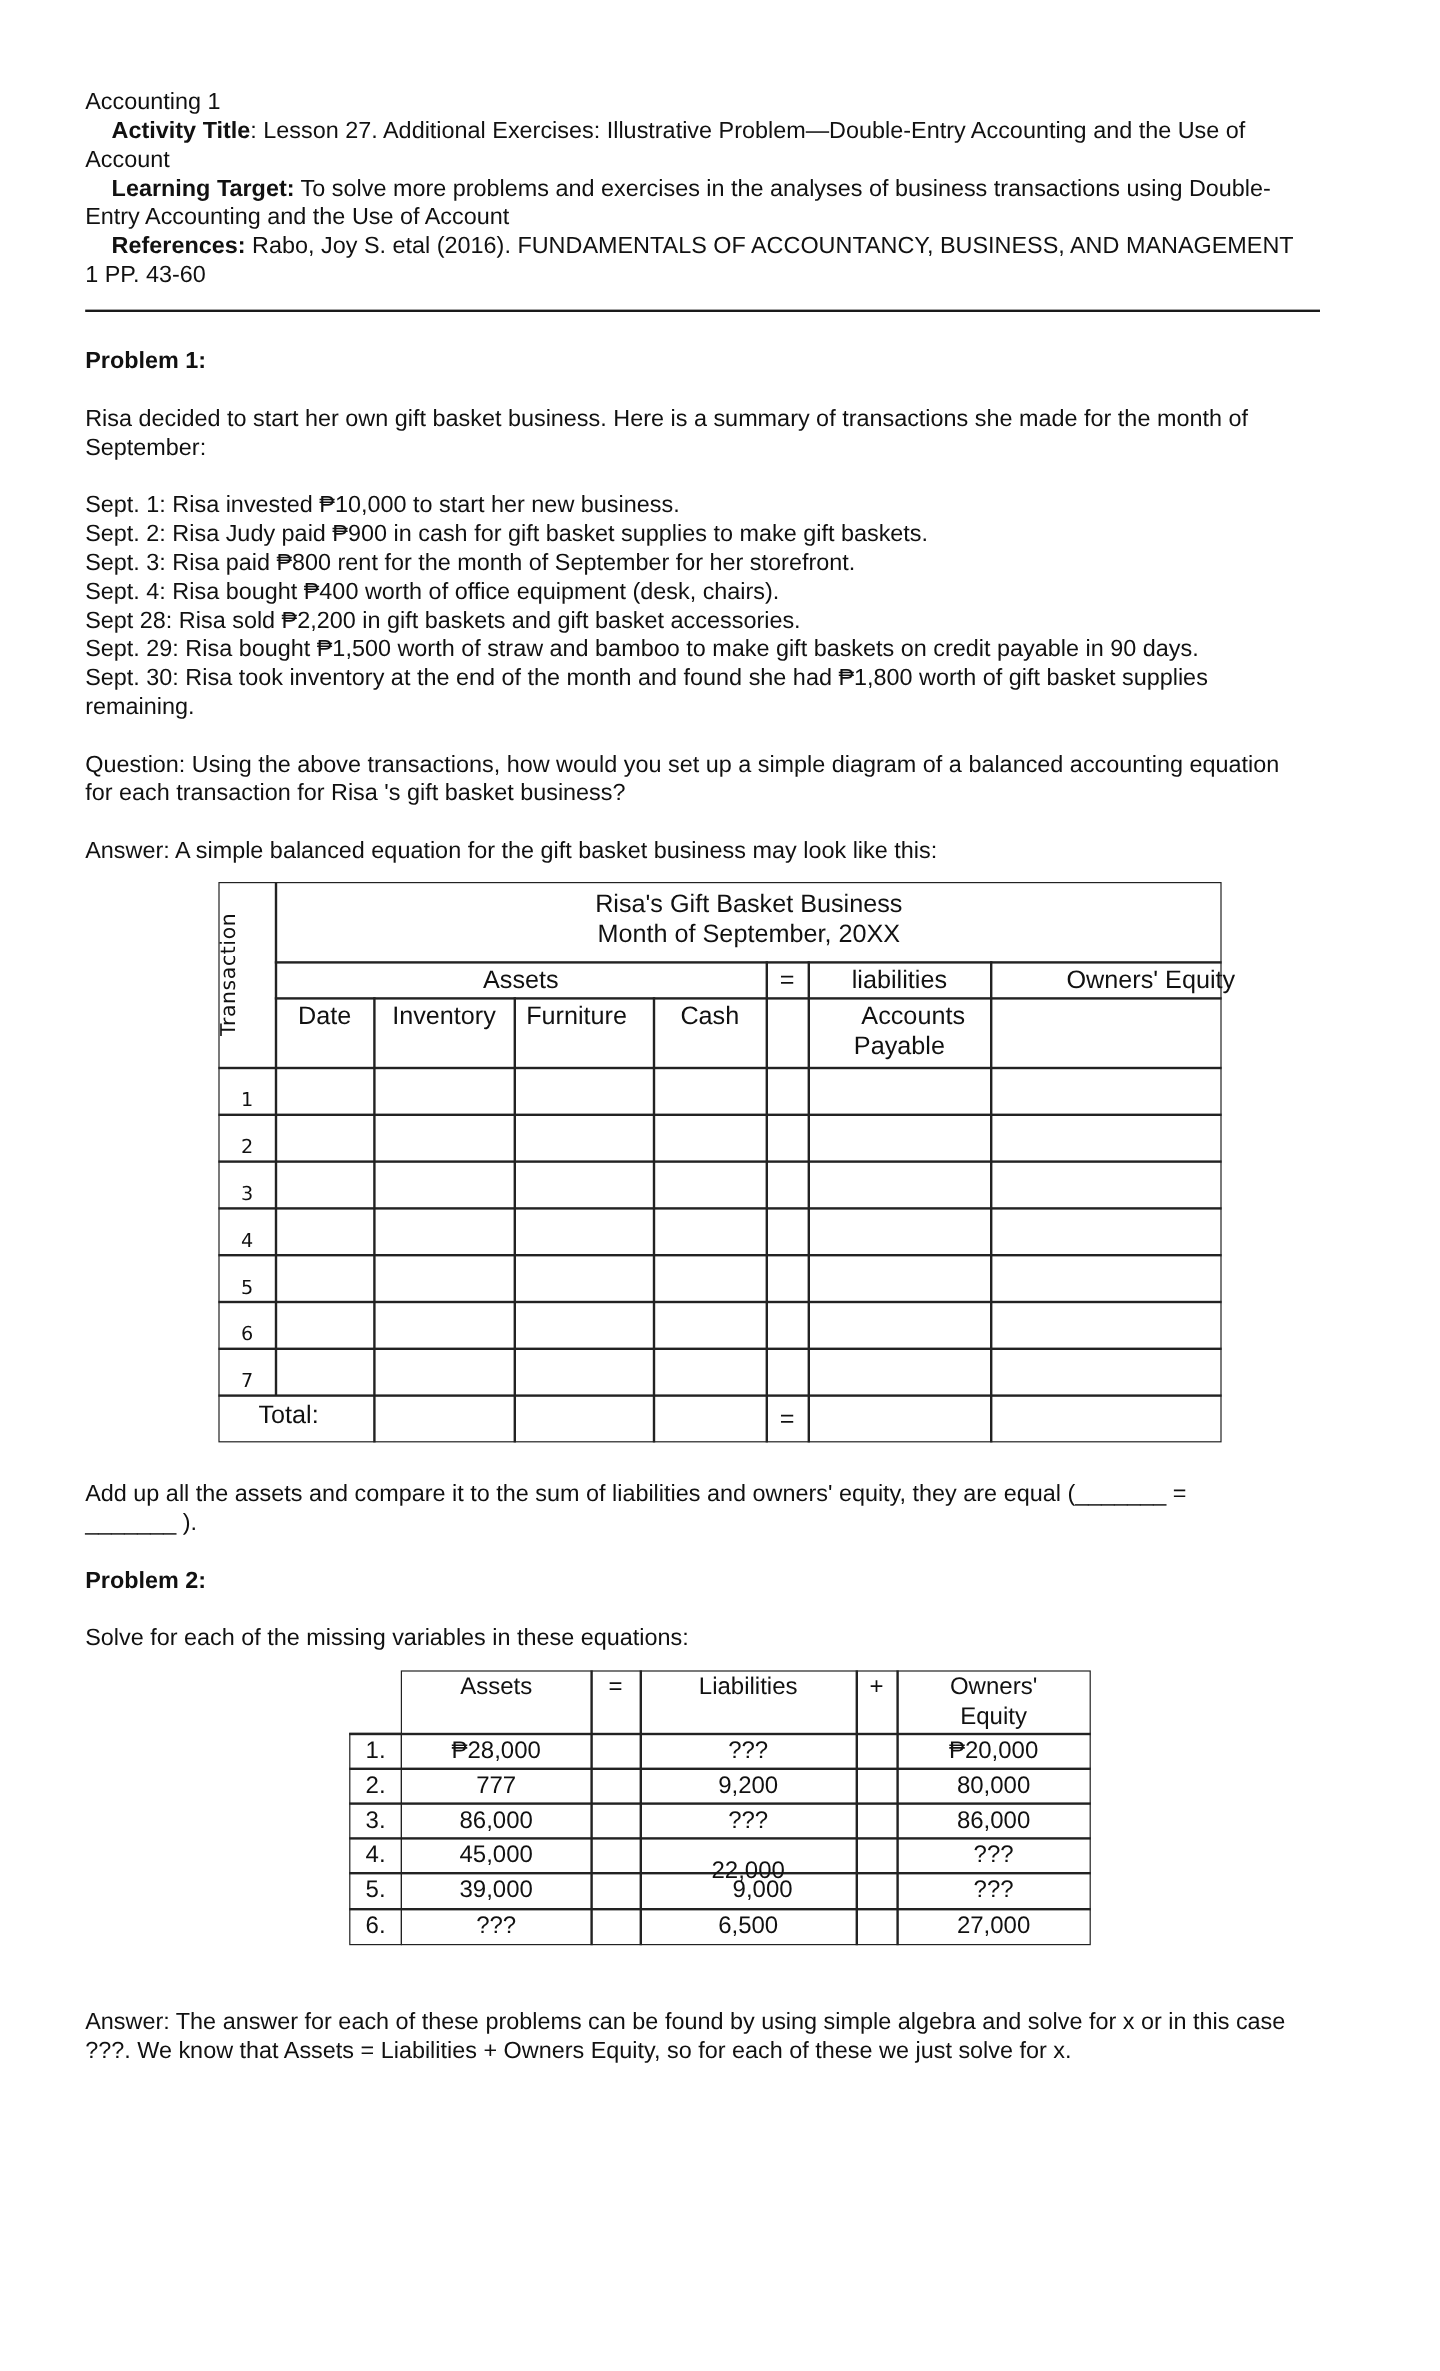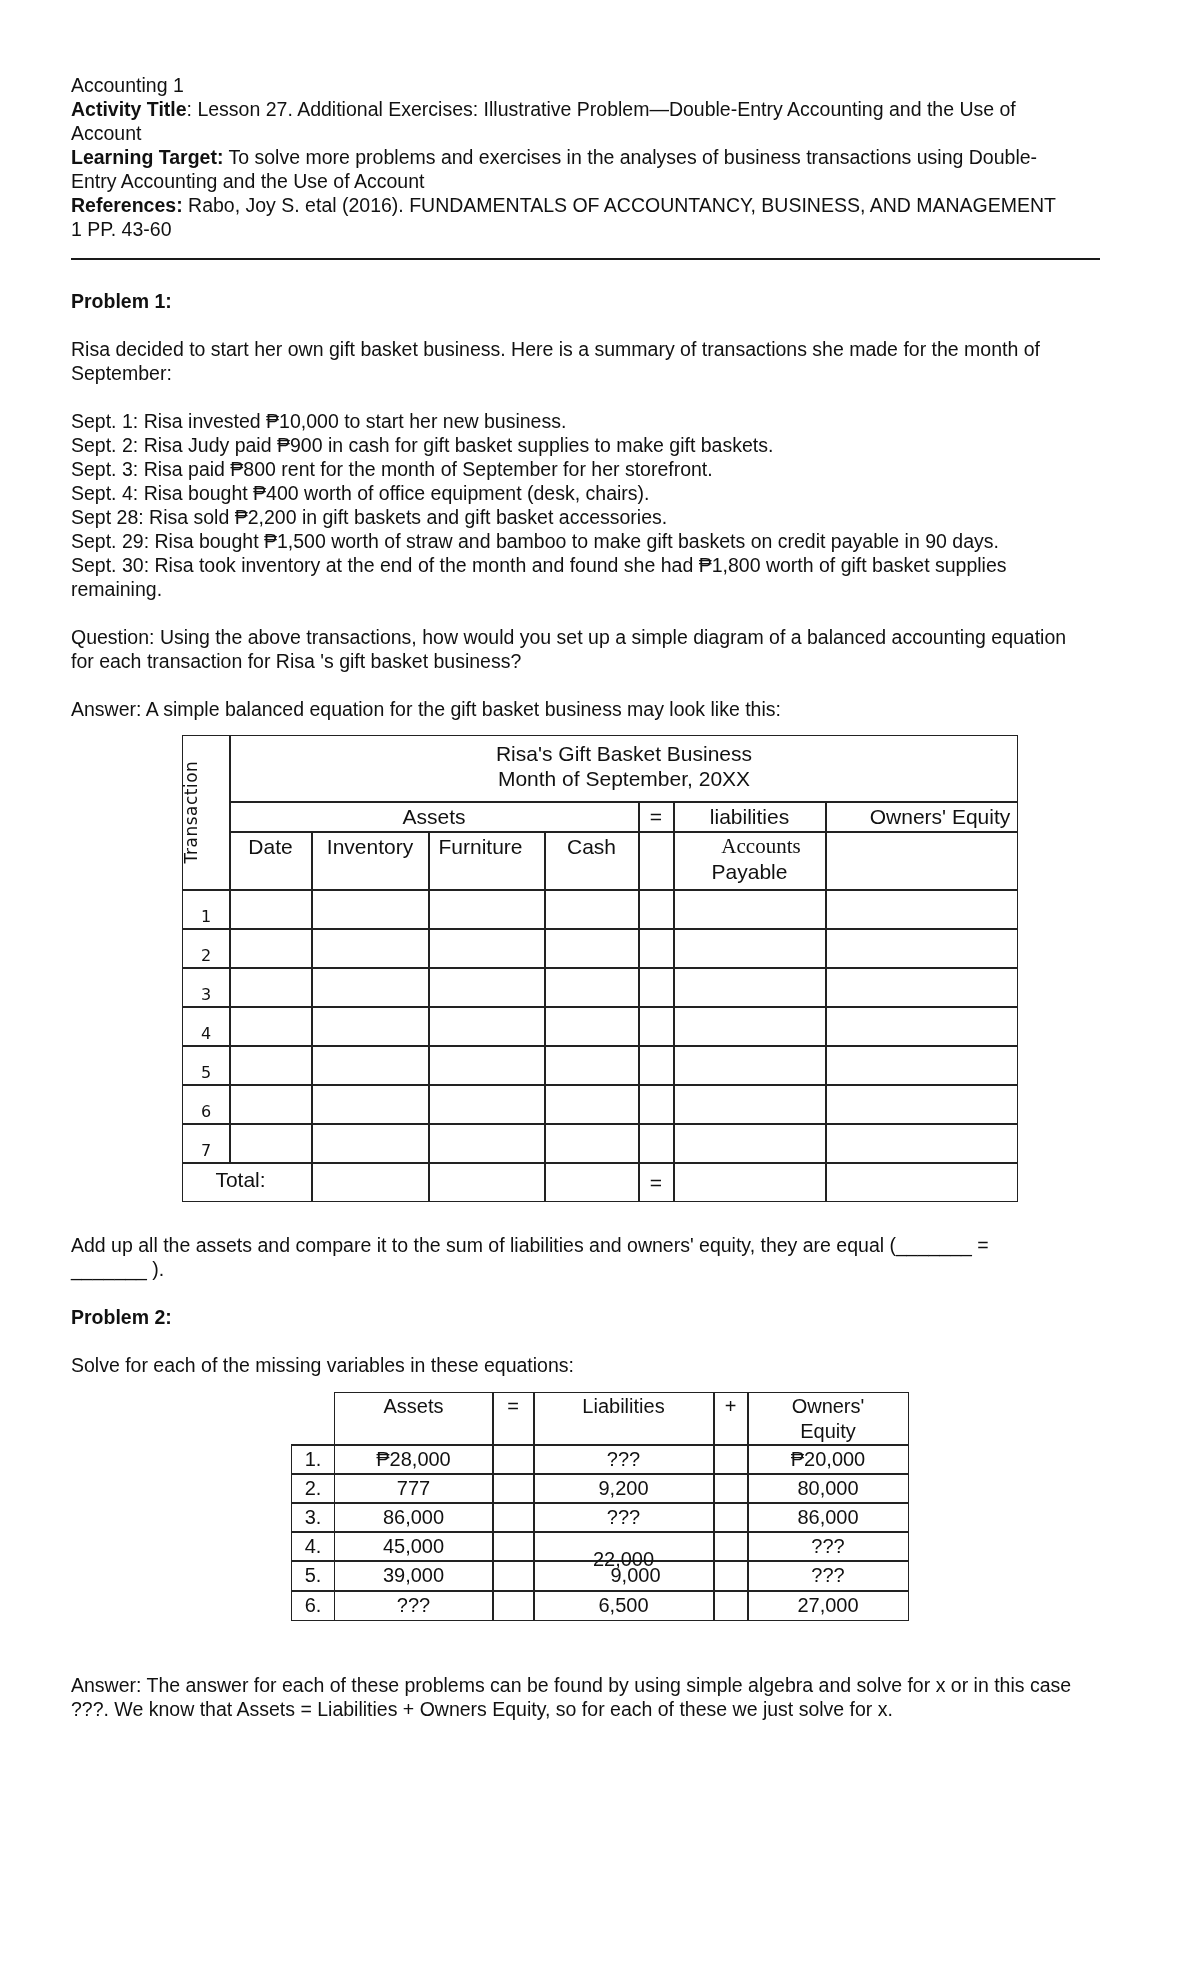--- a/index.html
+++ b/index.html
@@ -1,19 +1,19 @@
 <!DOCTYPE html>
 <html><head>
 <meta charset="utf-8">
 <style>
   html, body { margin: 0; padding: 0; background: #ffffff; }
   body { width: 1200px; height: 1976px; position: relative; overflow: hidden;
          font-family: "Liberation Sans", sans-serif; color: #111; }
   .txt { position: absolute; left: 71px; font-size: 19.5px; line-height: 24px; white-space: nowrap; }
-  b { font-weight: bold; }
+  b { font-weight: bold; margin-left: 22px; }
   .divider { position: absolute; left: 71px; top: 258px; width: 1029px; height: 2px; background: #1a1a1a; }
   .cell { position: absolute; box-sizing: border-box; border: 1.5px solid #222; font-size: 21px; text-align: center; }
   .hl { position: absolute; background: #222; }
   .lbl { position: absolute; font-size: 21px; text-align: center; white-space: nowrap; }
   .rotated { position: absolute; left: 191px; top: 812px; transform: translate(-50%,-50%) rotate(-90deg); font-family: "DejaVu Sans", sans-serif; font-size: 17px; letter-spacing: 0.5px; white-space: nowrap; }
   .rownum { position: absolute; font-family: "DejaVu Sans", sans-serif; font-size: 16px; width: 48px; text-align: center; }
 
   
   .t2cell { position: absolute; box-sizing: border-box; font-size: 20px; text-align: center; line-height: 26px; }
 </style>
@@ -73,26 +73,26 @@
   <div class="hl" style="left:638px; top:801px; width:1.5px; height:401px;"></div>
   <div class="hl" style="left:673px; top:801px; width:1.5px; height:401px;"></div>
   <div class="hl" style="left:825px; top:801px; width:1.5px; height:401px;"></div>
 
   <div class="rotated">Transaction</div>
   <div class="lbl" style="left:230px; width:788px; top:741px; line-height:25px;">Risa's Gift Basket Business</div>
   <div class="lbl" style="left:230px; width:788px; top:766px; line-height:25px;">Month of September, 20XX</div>
   <div class="lbl" style="left:230px; width:408px; top:804px; line-height:25px;">Assets</div>
   <div class="lbl" style="left:639px; width:34px; top:804px; line-height:25px;">=</div>
   <div class="lbl" style="left:674px; width:151px; top:804px; line-height:25px;">liabilities</div>
-  <div class="lbl" style="left:850px; width:180px; top:804px; line-height:25px;">Owners' Equity</div>
+  <div class="lbl" style="left:869px; width:180px; top:804px; line-height:25px;">Owners' Equity</div>
   <div class="lbl" style="left:230px; width:81px; top:834px; line-height:25px;">Date</div>
   <div class="lbl" style="left:312px; width:116px; top:834px; line-height:25px;">Inventory</div>
   <div class="lbl" style="left:429px; width:103px; top:834px; line-height:25px;">Furniture</div>
   <div class="lbl" style="left:545px; width:93px; top:834px; line-height:25px;">Cash</div>
-  <div class="lbl" style="left:674px; width:174px; top:834px; line-height:25px;font-family:Liberation Serif, serif;">Accounts</div>
+  <div class="lbl" style="left:674px; width:174px; top:834px; line-height:25px;">Accounts</div>
   <div class="lbl" style="left:674px; width:151px; top:859px; line-height:25px;">Payable</div>
 
   <div class="rownum" style="left:182px; top:907px;">1</div>
   <div class="rownum" style="left:182px; top:946px;">2</div>
   <div class="rownum" style="left:182px; top:985px;">3</div>
   <div class="rownum" style="left:182px; top:1024px;">4</div>
   <div class="rownum" style="left:182px; top:1063px;">5</div>
   <div class="rownum" style="left:182px; top:1102px;">6</div>
   <div class="rownum" style="left:182px; top:1141px;">7</div>
 

